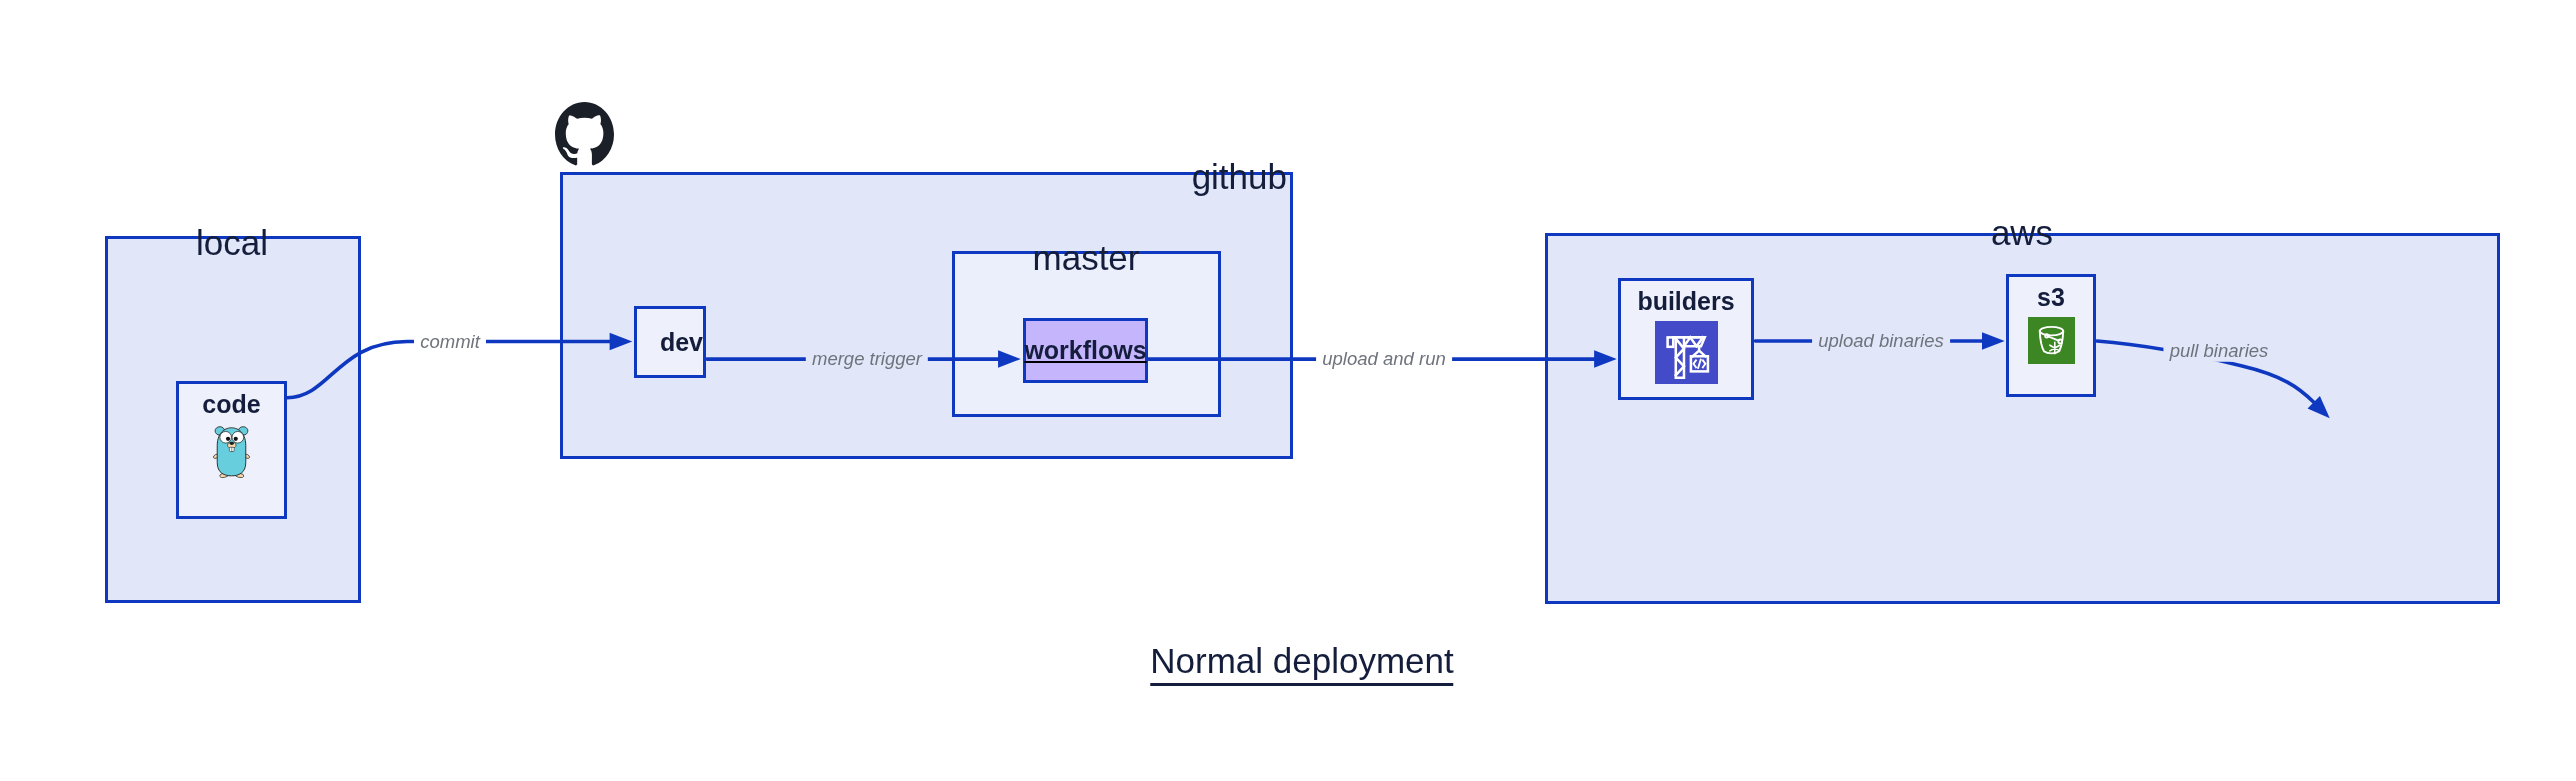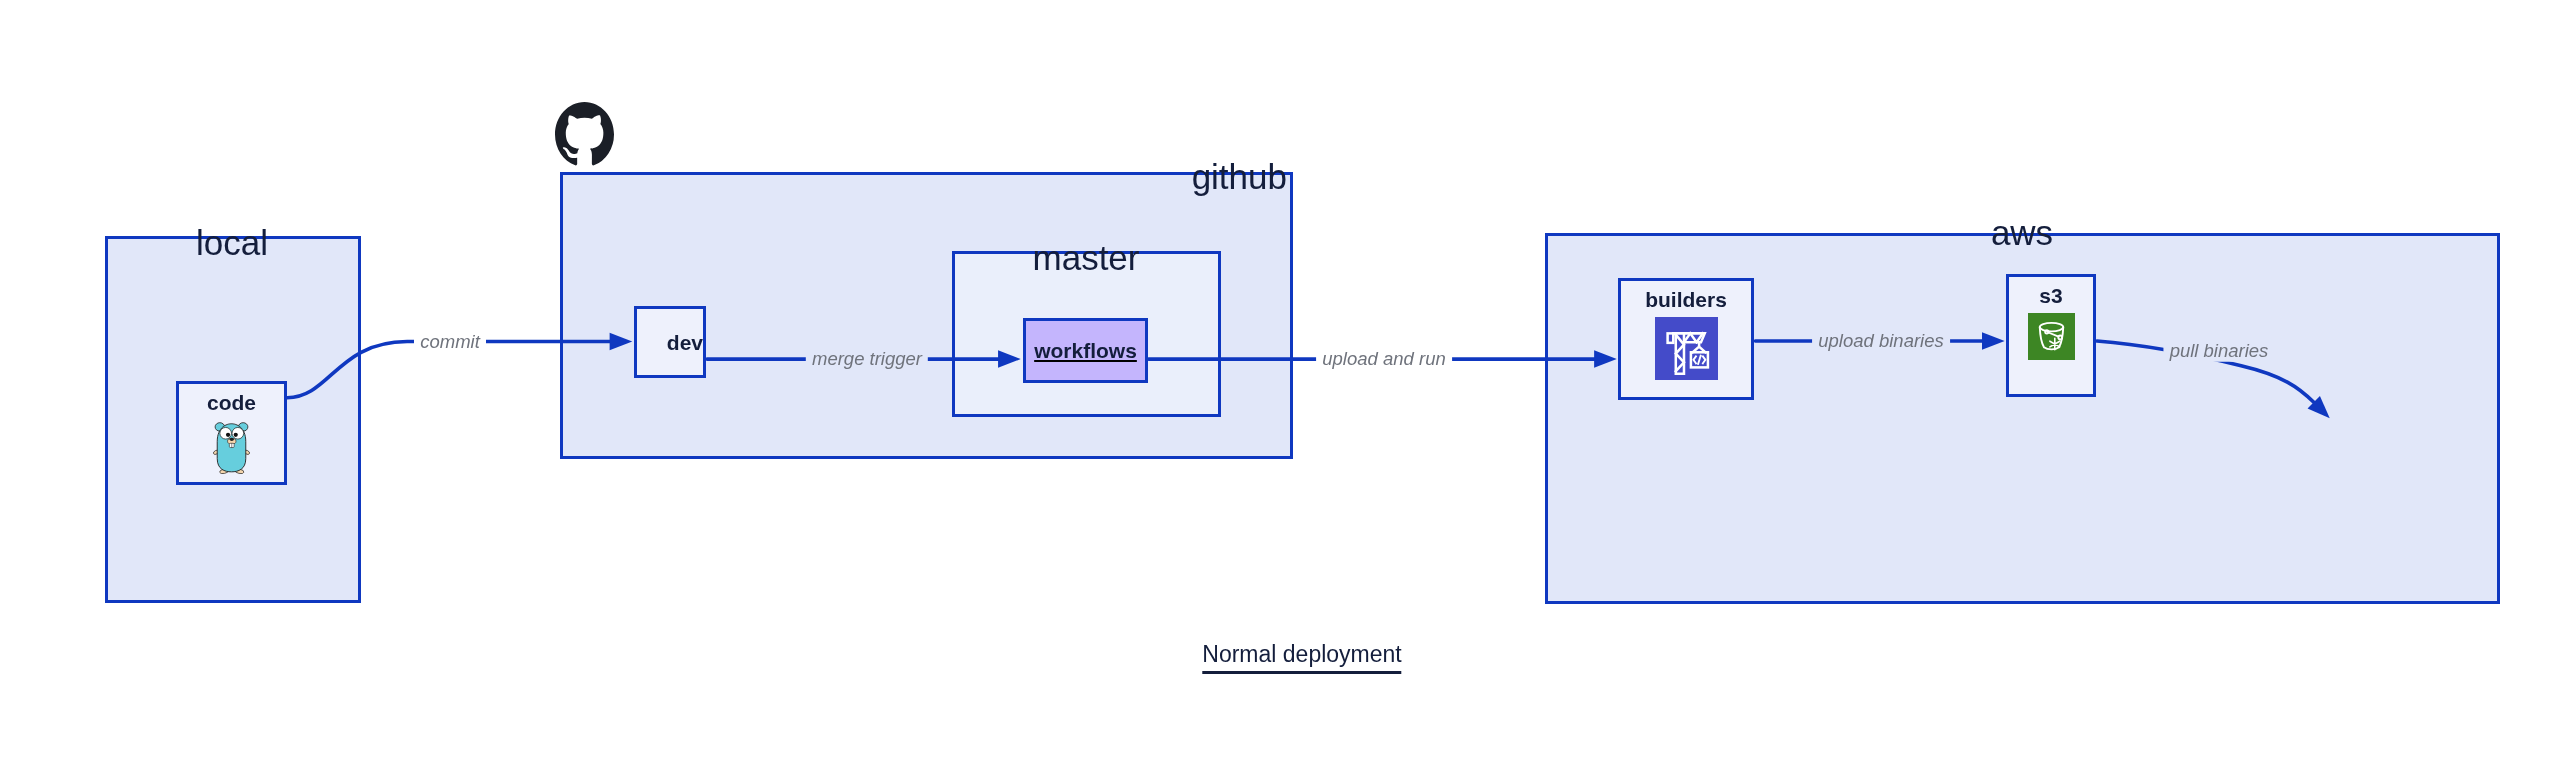--- a/index.html
+++ b/index.html
@@ -9,39 +9,39 @@
   }
   
   .group{position:absolute;background:#e1e7f9;border:3.1px solid #0f38c0;box-sizing:border-box;z-index:1;}
   .subgroup{position:absolute;background:#eaeffb;border:3.1px solid #0f38c0;box-sizing:border-box;z-index:2;}
   .node{position:absolute;background:#eef1fc;border:3.1px solid #0f38c0;box-sizing:border-box;z-index:3;
         display:flex;flex-direction:column;align-items:center;}
   .node.center{justify-content:center;}
   .node.topstack{justify-content:flex-start;padding-top:8.2px;gap:7.2px;}
   
   .group-label{position:absolute;color:#141e3c;font-size:35px;line-height:1;white-space:nowrap;z-index:2;margin-top:24px;}
-  .node-label{color:#141e3c;font-size:21px;font-weight:bold;line-height:1;white-space:nowrap;}
+  .node-label{color:#141e3c;font-size:25px;font-weight:bold;line-height:1;white-space:nowrap;}
   .edge-label{position:absolute;transform:translate(-50%,-50%);font-size:18.5px;font-style:italic;
               color:#6f737c;line-height:1;white-space:nowrap;z-index:5;padding:1px 6.2px;}
   .bg-white{background:#ffffff;}
   .bg-lav{background:#e1e7f9;}
-  .title{position:absolute;transform:translateX(-50%);color:#141e3c;font-size:23px;line-height:1;
+  .title{position:absolute;transform:translateX(-50%);color:#141e3c;font-size:35px;line-height:1;
          border-bottom:3.6px solid #141e3c;padding-bottom:5.2px;white-space:nowrap;z-index:2;}
   
   #box-local   {left:105px;  top:236px; width:256px;  height:367px;}
   #box-github  {left:560px; top:172px; width:733px; height:287px;}
   #box-master  {left:952px; top:251px; width:269px;  height:166px;}
   #box-aws     {left:1545px; top:233px; width:955px; height:371px;}
 
   #lbl-local   {left:232px;  top:201px; transform:translateX(-50%);}
   #lbl-github  {left:1287px; top:135px; transform:translateX(-100%);}
   #lbl-master  {left:1086px; top:216px; transform:translateX(-50%);}
   #lbl-aws     {left:2022px; top:191px; transform:translateX(-50%);}
 
-  #node-code     {left:176px;  top:381px; width:111px; height:104px;}
+  #node-code     {left:176px;  top:381px; width:111px; height:138px;}
   #node-dev      {left:634px; top:306px; width:72px; height:72px;align-items:flex-end;}
   #node-workflows{left:1023px; top:318px; width:125px; height:65px; background:#c4b5fd;text-decoration:underline;}
   #node-builders {left:1618px; top:278px; width:136px; height:122px;}
   #node-s3       {left:2006px; top:274px; width:90px; height:123px;}
   #node-ec2      {left:2331px; top:380px; width:94px; height:121px;}
 
   #octocat{position:absolute;left:555px;top:102px;width:59px;height:65px;z-index:2;}
 
   #edges{position:absolute;left:0;top:0;width:2604px;height:781px;z-index:4;pointer-events:none;}
 

